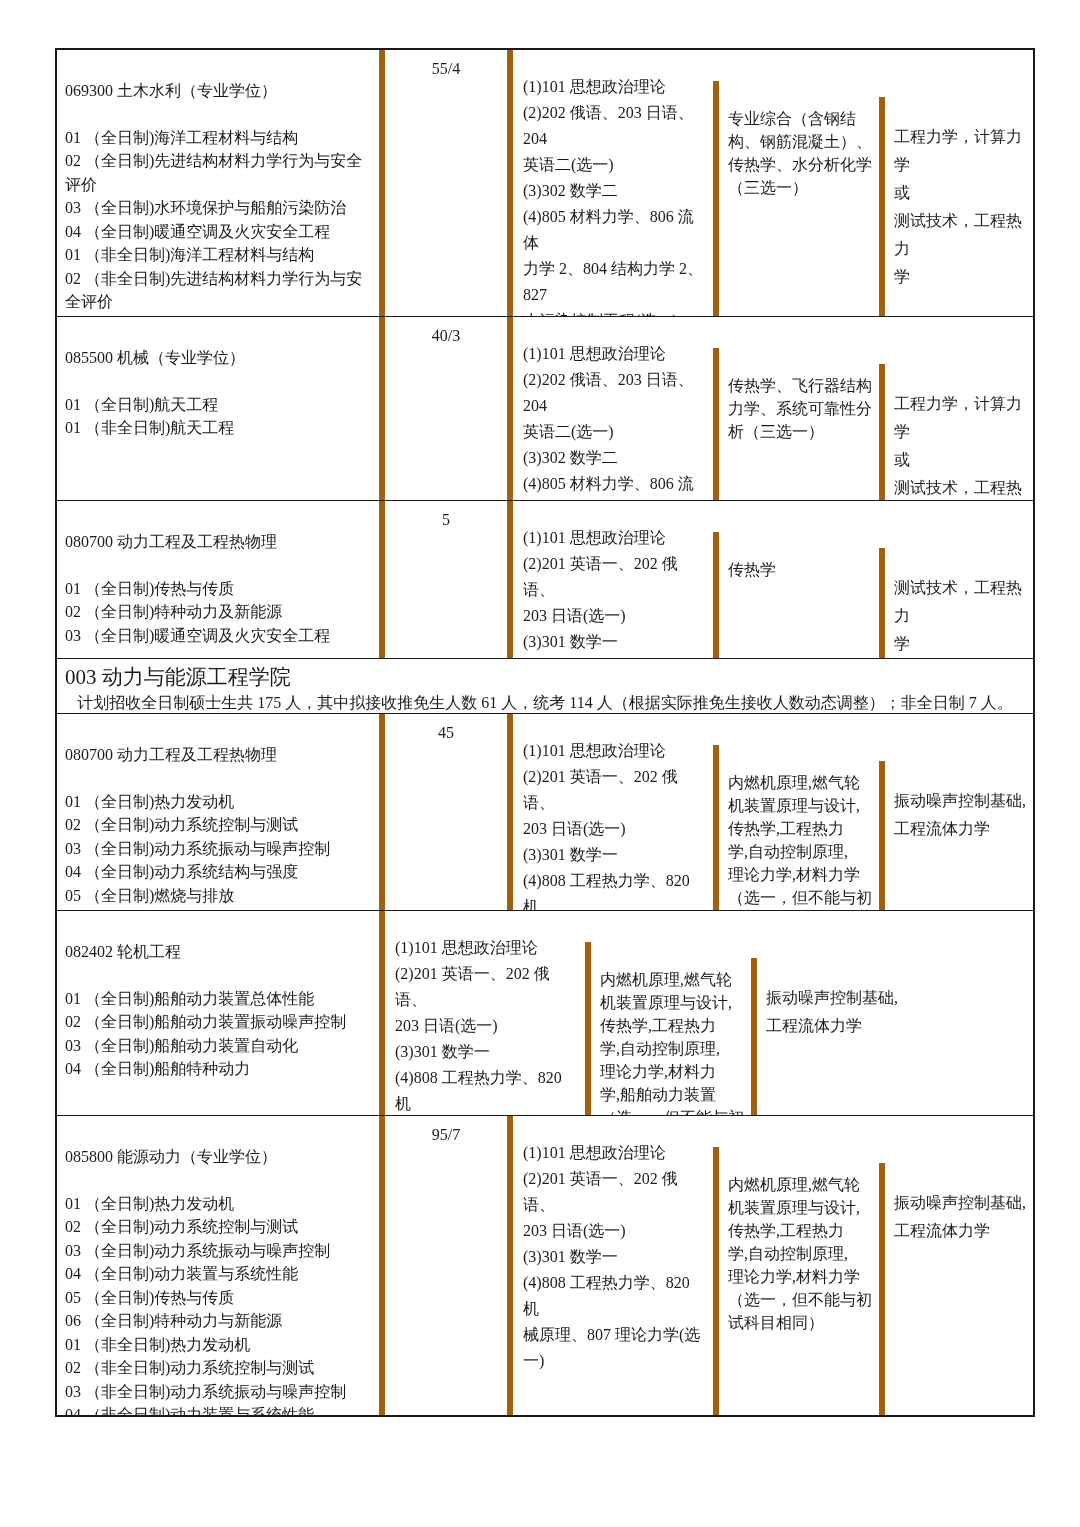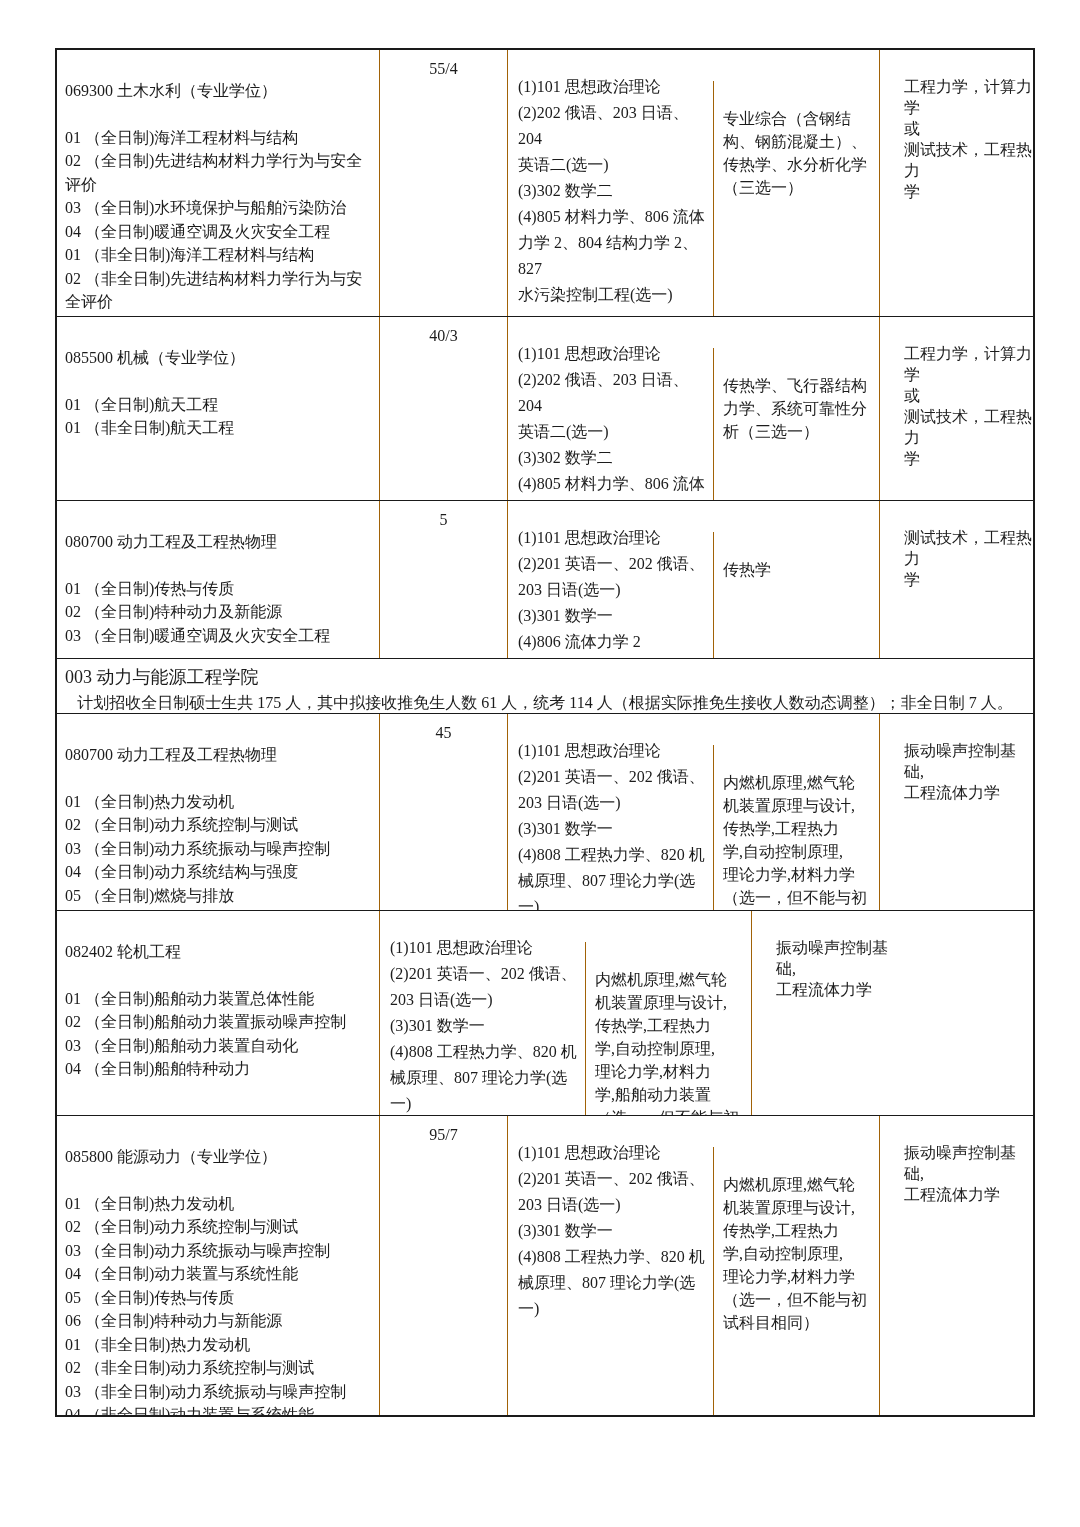--- a/index.html
+++ b/index.html
@@ -18,28 +18,28 @@
     background: #fff;
   }
   .trow { display: flex; width: 100%; overflow: hidden; }
   .trow + .trow { border-top: 1px solid #1a1a1a; }
   .cell {
     flex: none;
     overflow: hidden;
     font-size: 16px;
     white-space: pre-line;
   }
-  .cell + .cell { border-left: 1px solid #a16207; }
+  .cell + .cell { border-left: 6px solid #a16207; }
   .c1 { width: 322px; padding: 5px 8px 0 8px; line-height: 23.5px; }
   .c2 { width: 128px; padding-top: 7px; text-align: center; line-height: 23px; }
   .c3 { width: 206px; padding: 24px 6px 0 10px; line-height: 26px; }
   .c4 { width: 166px; padding: 26px 4px 0 9px; line-height: 23px; margin-top: 31px; }
-  .c5 { width: 158px; padding: 26px 4px 0 24px; line-height: 21px; }
+  .c5 { width: 158px; padding: 26px 4px 0 9px; line-height: 28px; margin-top: 47px; }
   .band { display: block; padding: 5px 8px 4px 8px; }
-  .band-title { line-height: 26px; font-size: 18px; }
+  .band-title { line-height: 26px; font-size: 21px; }
   .band-note { line-height: 26px; font-size: 16px; white-space: pre-line; text-align: center; }
   .program-line { display: block; }
   .directions { display: block; white-space: pre-line; }
 </style>
 </head>
 <body>
 
 <div class="admission-table">
 
   <div class="trow" style="height:266px">

